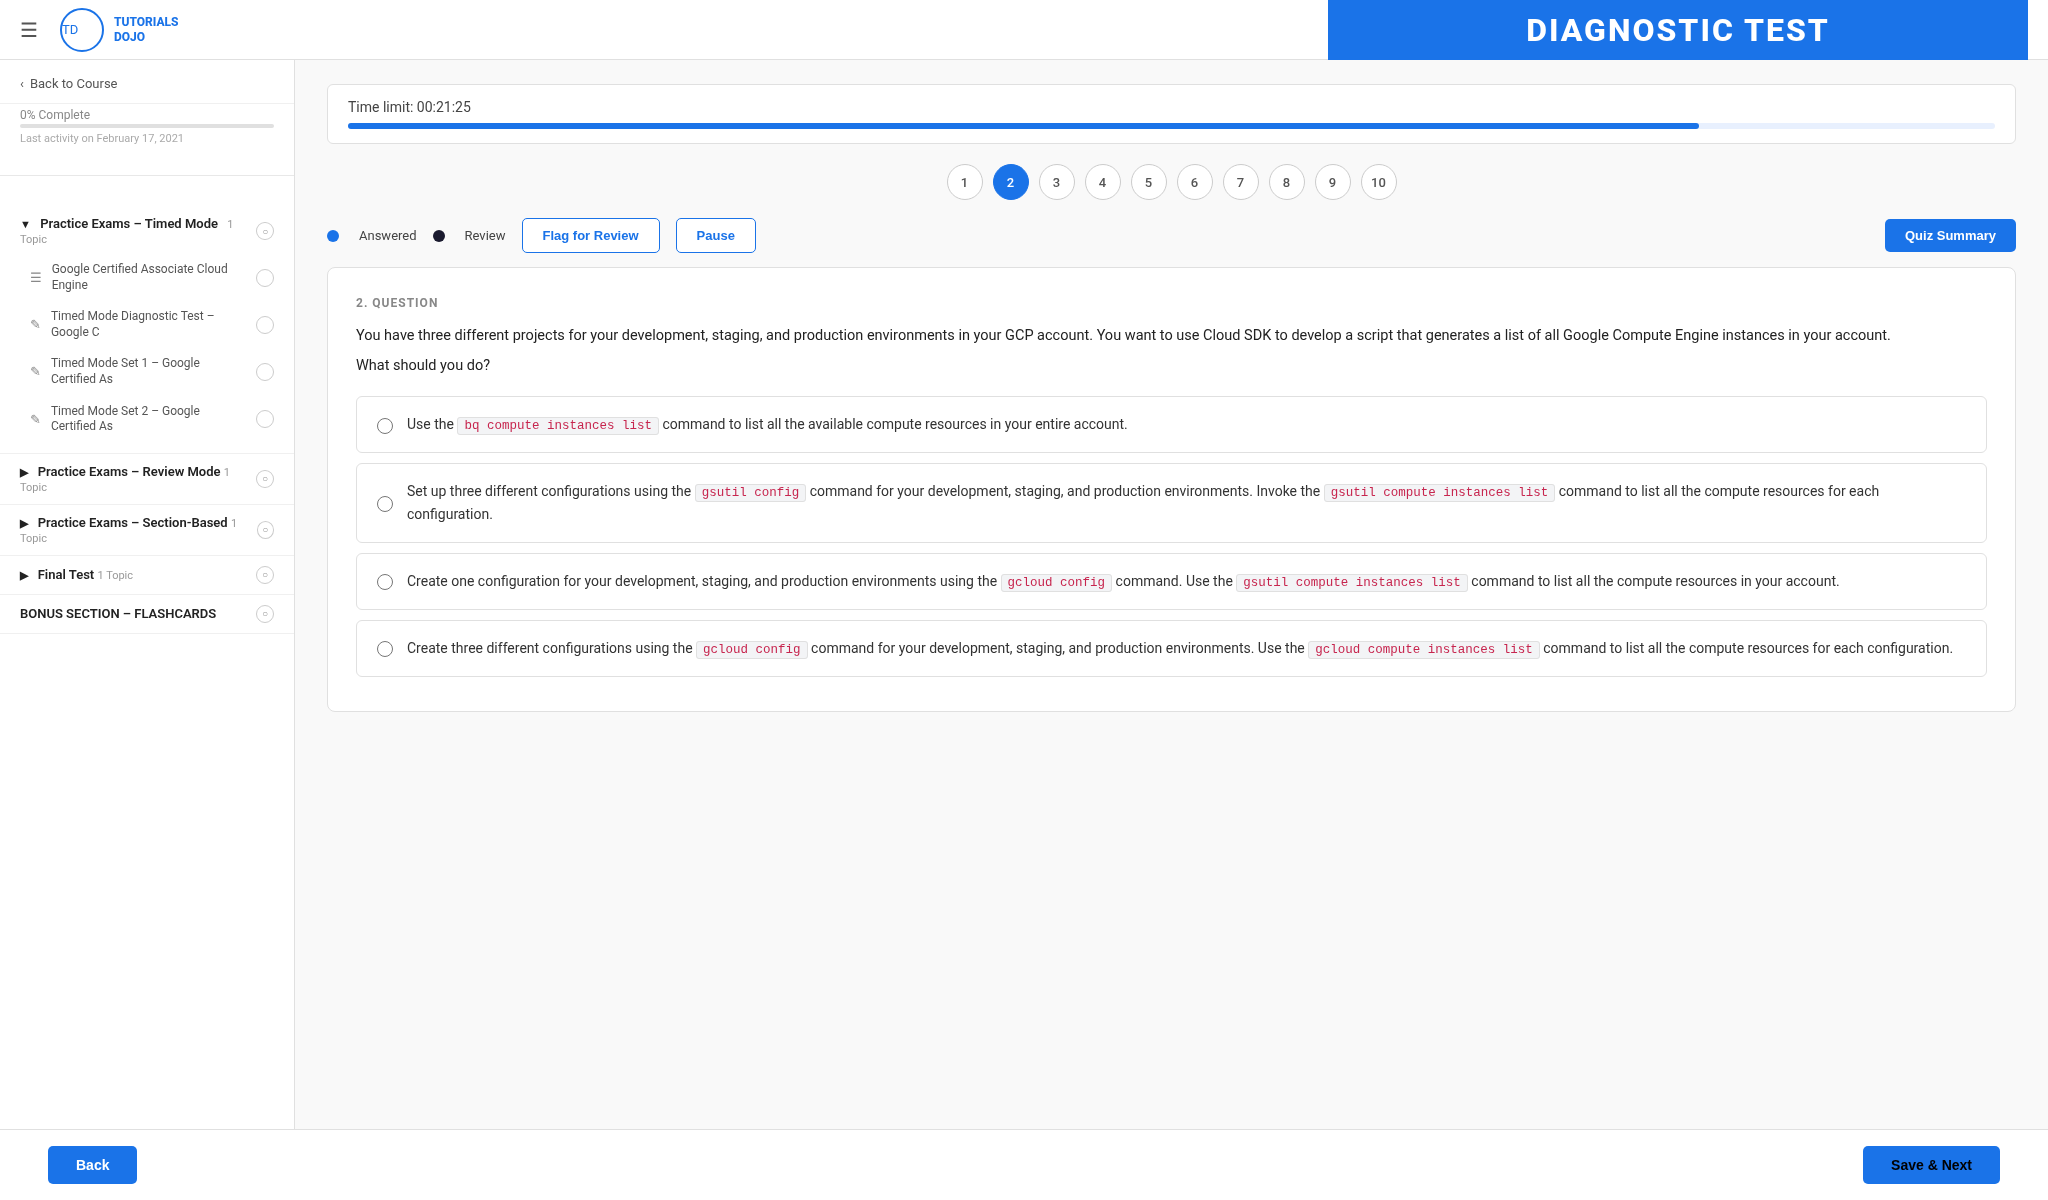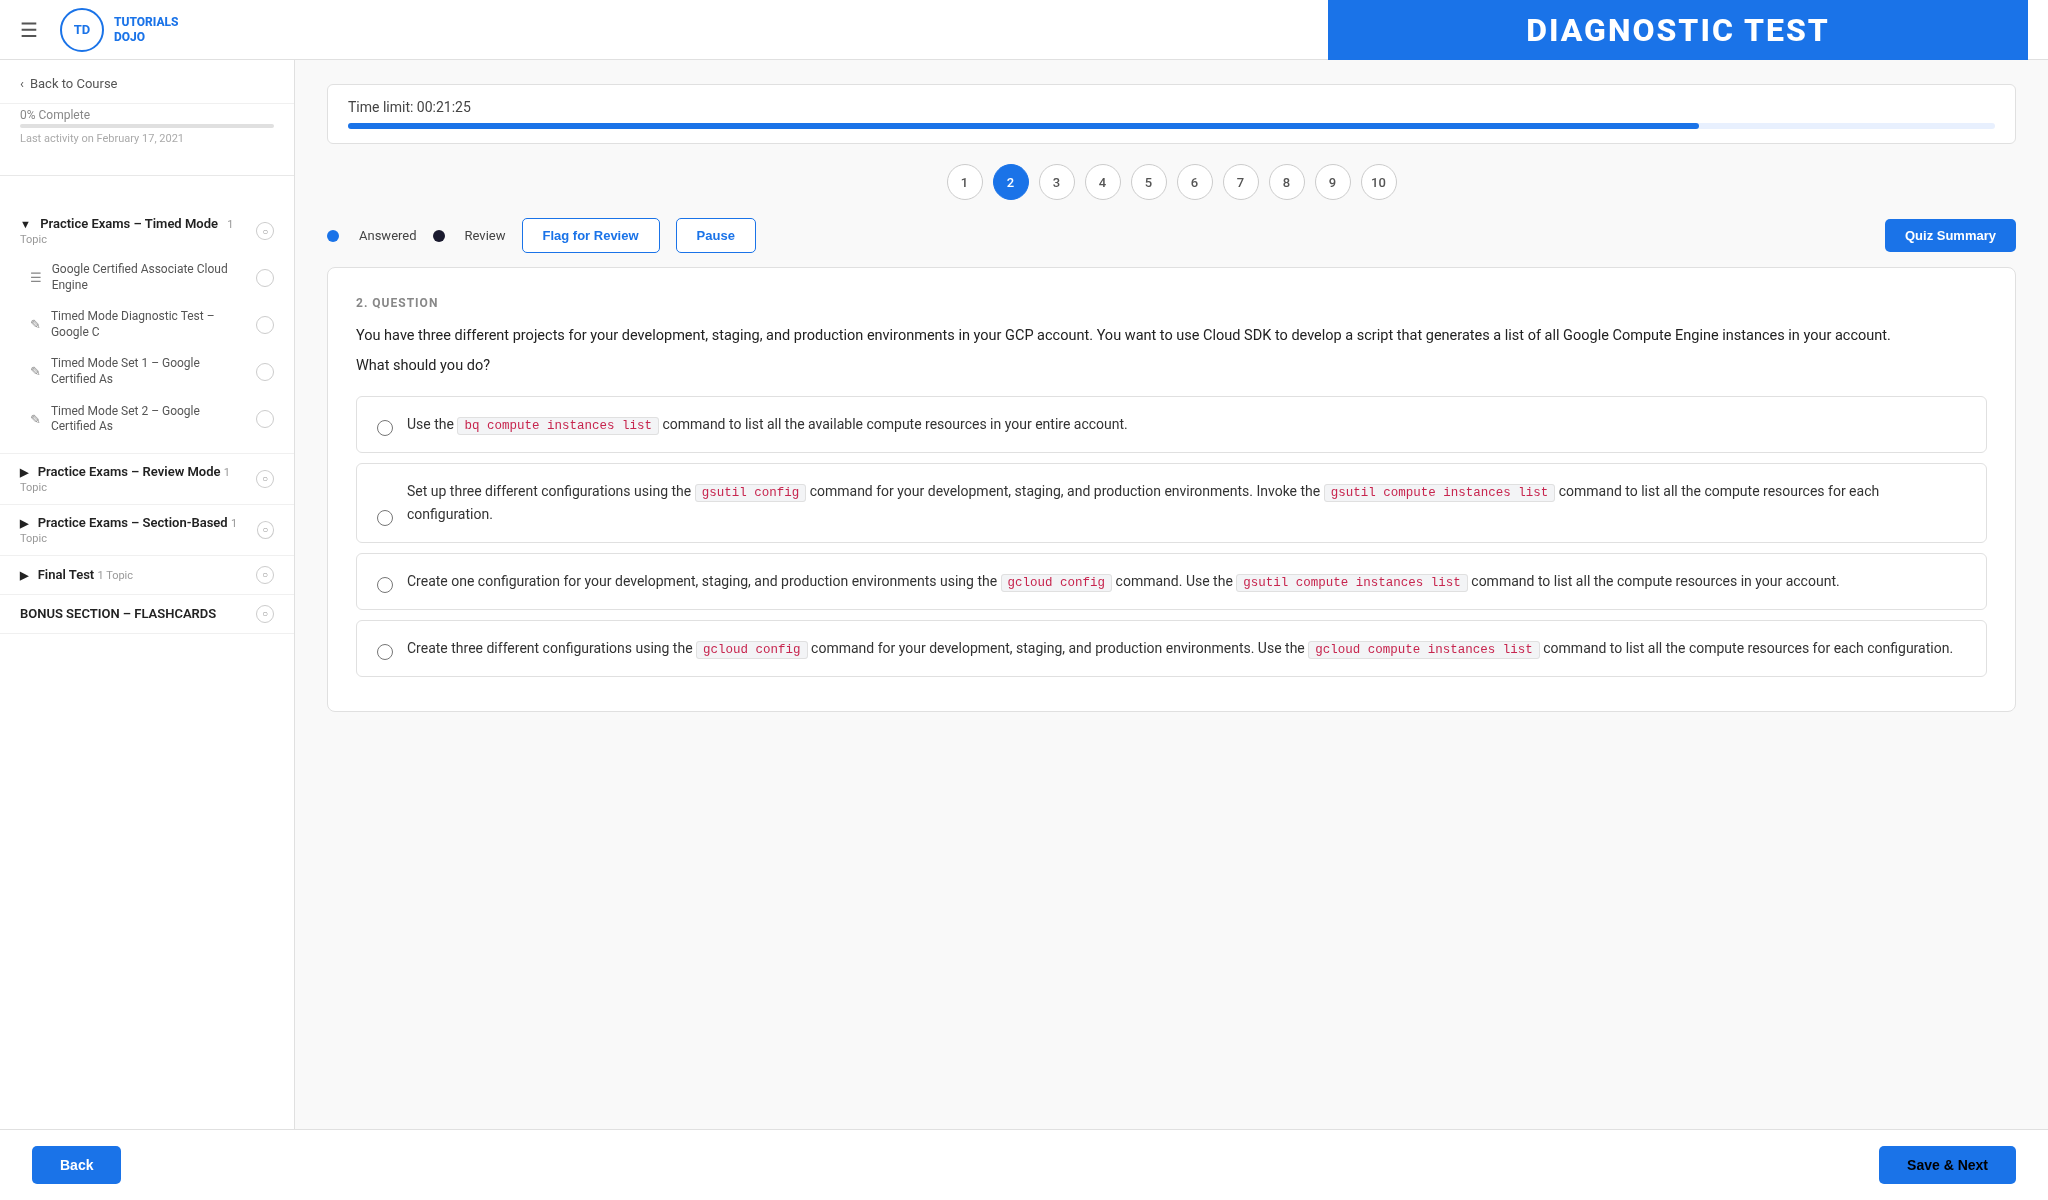--- a/index.html
+++ b/index.html
@@ -22,22 +22,21 @@
       align-items: center;
       gap: 10px;
     }
     .logo-circle {
       width: 44px;
       height: 44px;
       border-radius: 50%;
       border: 2px solid #1a73e8;
       display: flex;
       align-items: center;
-      justify-content: center;
-      font-weight: 700;
+      font-weight: 400;
       font-size: 13px;
       color: #1a73e8;
       letter-spacing: 0;
     }
     .hamburger {
       font-size: 20px;
       cursor: pointer;
       margin-right: 12px;
       color: #555;
     }
@@ -322,21 +321,21 @@
     }
     .question-sub {
       font-size: 14.5px;
       color: #222;
       margin-bottom: 22px;
     }
 
     
     .answer-option {
       display: flex;
-      align-items: flex-end;
+      align-items: center;
       gap: 14px;
       padding: 16px 20px;
       border: 1px solid #e0e0e0;
       border-radius: 6px;
       margin-bottom: 10px;
       cursor: pointer;
       background: #fff;
     }
     .answer-option input[type="radio"] {
       margin-top: 2px;
@@ -359,21 +358,21 @@
       font-family: 'Courier New', Courier, monospace;
       font-size: 12.5px;
       color: #c7254e;
     }
 
     
     .bottom-nav {
       display: flex;
       justify-content: space-between;
       align-items: center;
-      padding: 16px 32px;
+      padding: 16px 48px;
       background: #fff;
       border-top: 1px solid #e0e0e0;
       flex-shrink: 0;
     }
     .btn-back {
       background: #1a73e8;
       color: #fff;
       padding: 11px 28px;
       border-radius: 5px;
       font-size: 14px;

